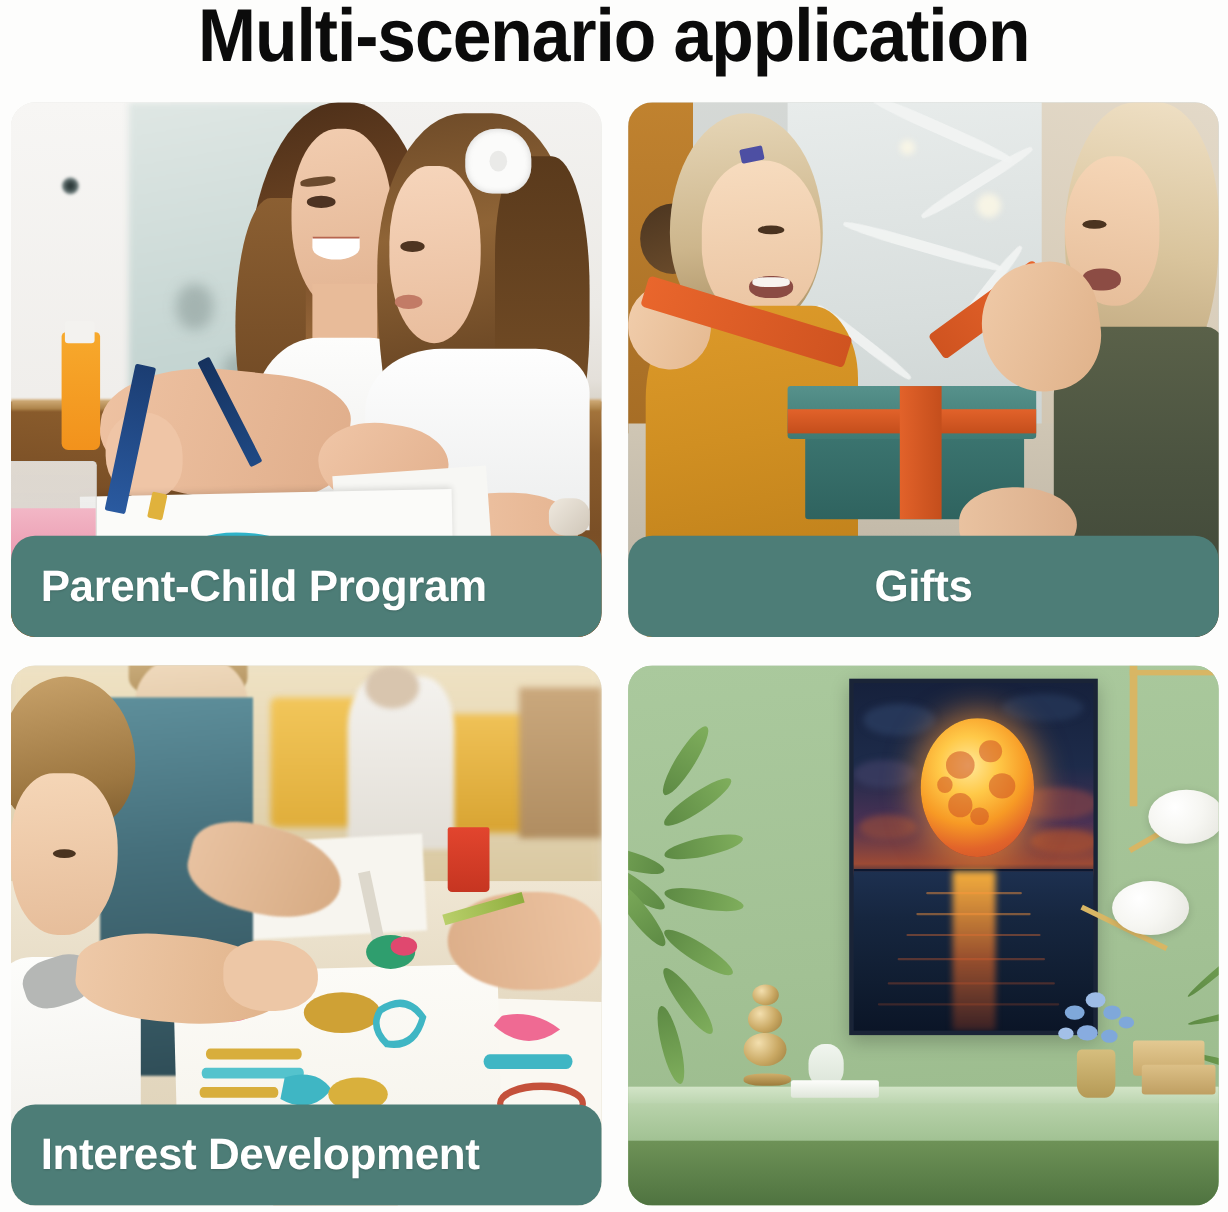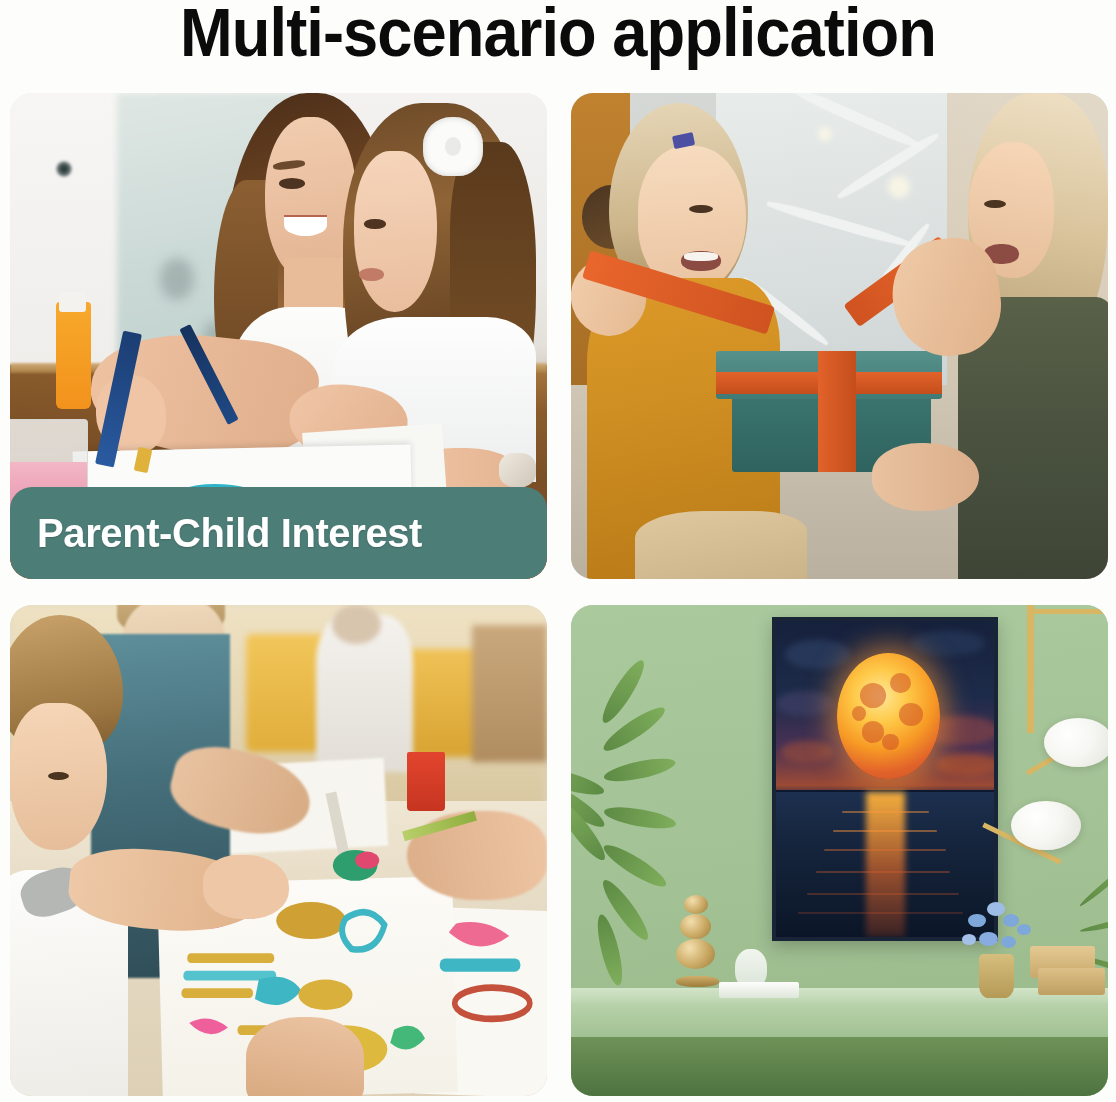--- a/index.html
+++ b/index.html
@@ -433,21 +433,21 @@
         <div class="pc" style="left:68%; top:52%; background:#f7e89c;"></div>
         <div class="pc" style="left:74%; top:40%; background:#c9bce8;"></div>
         <div class="pc" style="left:80%; top:54%; background:#f5aec9;"></div>
         <div class="pc" style="left:86%; top:42%; background:#b9e7d5;"></div>
         <div class="pc" style="left:92%; top:56%; background:#cdb6e4;"></div>
       </div>
       <div class="dark-obj"></div>
     </div>
 
     <div class="card-label pad-left">
-      <span>Parent-Child Interest</span>
+      <span>Parent-Child Program</span>
     </div>
   </div>
 
   <div class="card">
     <div class="photo p2">
       <div class="wall-l"></div>
       <div class="win"></div>
       <div class="branch" style="left:40%; top:4%;  width:26%; height:2.2%; transform:rotate(24deg);"></div>
       <div class="branch" style="left:48%; top:14%; width:22%; height:2%;  transform:rotate(-32deg);"></div>
       <div class="branch" style="left:36%; top:26%; width:28%; height:2%;  transform:rotate(16deg);"></div>
@@ -480,20 +480,23 @@
 
       <div class="box"></div>
       <div class="box-lid"></div>
       <div class="ribbon-h"></div>
       <div class="ribbon-v"></div>
 
       <div class="w-arm"></div>
       <div class="w-hand2"></div>
     </div>
 
+    <div class="card-label">
+      <span>Gifts</span>
+    </div>
   </div>
 
   <div class="card">
     <div class="photo p3">
       <div class="bg-blur"></div>
       <div class="shelf"></div>
       <div class="shelf2"></div>
       <div class="bgkid"></div>
       <div class="bgkid-head"></div>
       <div class="bgkid2"></div>
@@ -543,20 +546,23 @@
       <div class="hand-r"></div>
       <div class="brush4"></div>
       <div class="hand-b"></div>
 
       <svg class="paintblob" viewBox="0 0 80 80" style="left:58%; top:46%; width:14%; height:14%;">
         <ellipse cx="36" cy="40" rx="26" ry="18" fill="#2f9e6e"></ellipse>
         <ellipse cx="50" cy="34" rx="14" ry="10" fill="#e0486f"></ellipse>
       </svg>
     </div>
 
+    <div class="card-label pad-left">
+      <span>Interest Development</span>
+    </div>
   </div>
 
   <div class="card">
     <div class="photo p4">
       <div class="wall4"></div>
 
       <div class="frame">
         <div class="art">
           <div class="sky-cloud" style="left:4%;  top:6%;  width:30%; height:9%;  background:rgba(40,58,92,.9);"></div>
           <div class="sky-cloud" style="left:62%; top:3%;  width:34%; height:8%;  background:rgba(36,52,84,.9);"></div>

